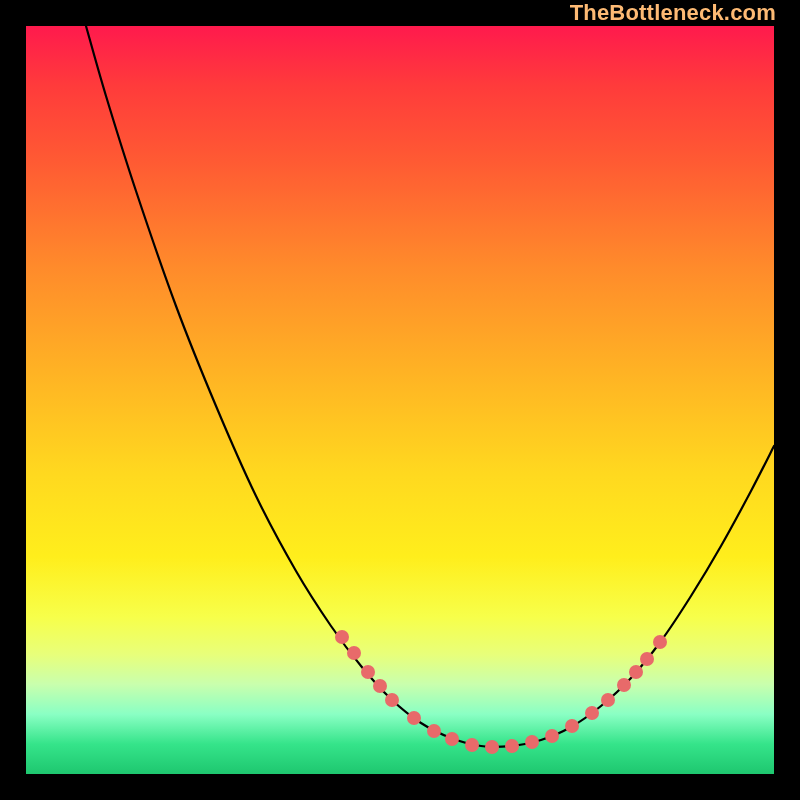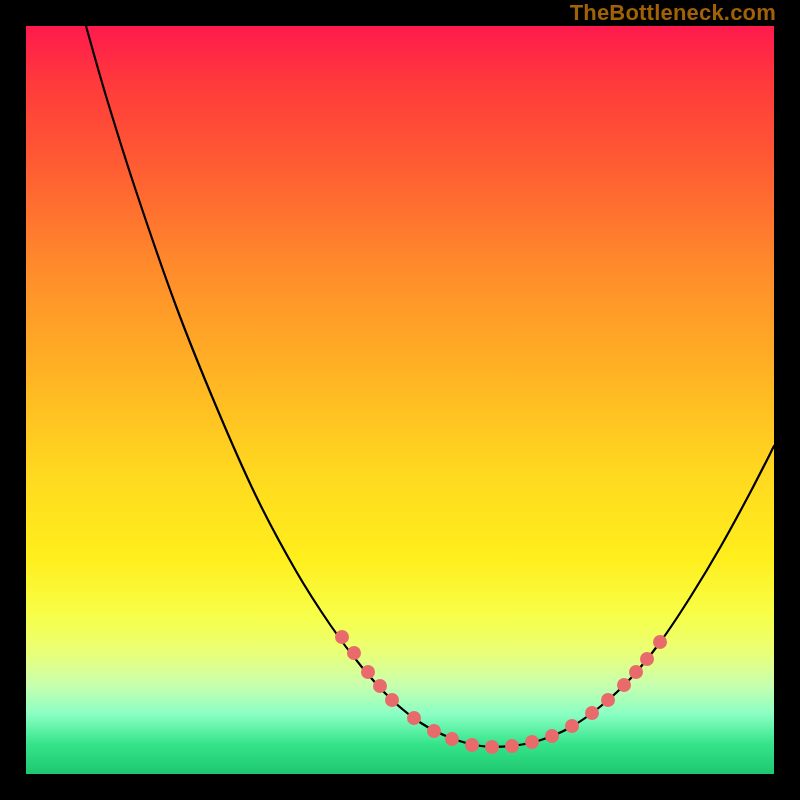--- a/index.html
+++ b/index.html
@@ -46,21 +46,21 @@
     left: 0;
     top: 0;
     width: 748px;
     height: 748px;
     overflow: visible;
   }
   .watermark {
     position: absolute;
     top: 0px;
     right: 24px;
-    color: #a16207;
+    color: #fdba74;
     font-size: 22px;
     font-weight: 600;
     letter-spacing: 0.2px;
     user-select: none;
   }
   .curve {
     fill: none;
     stroke: #000000;
     stroke-width: 2.2;
     stroke-linecap: round;

